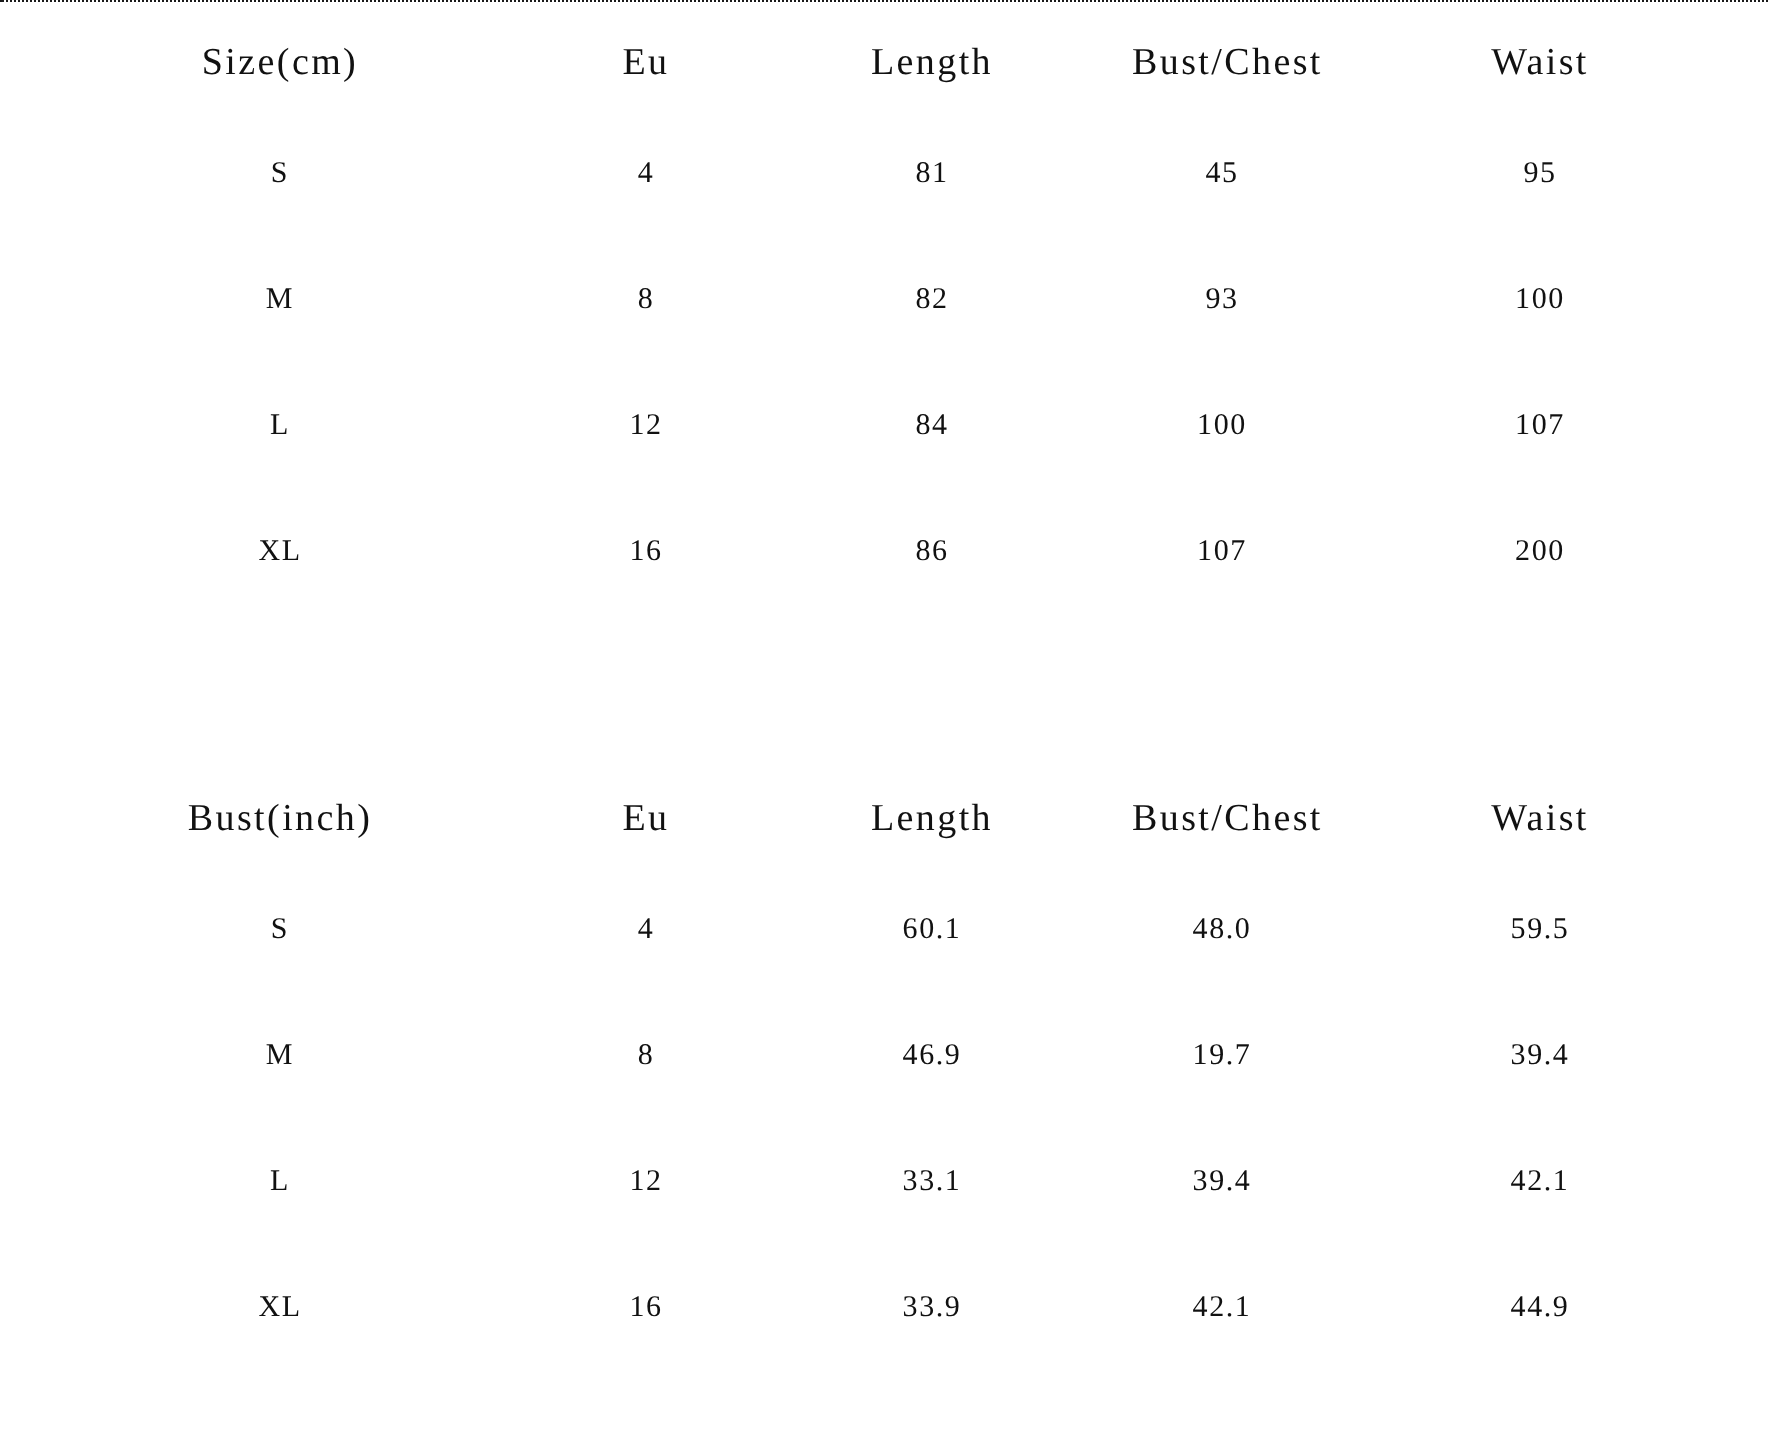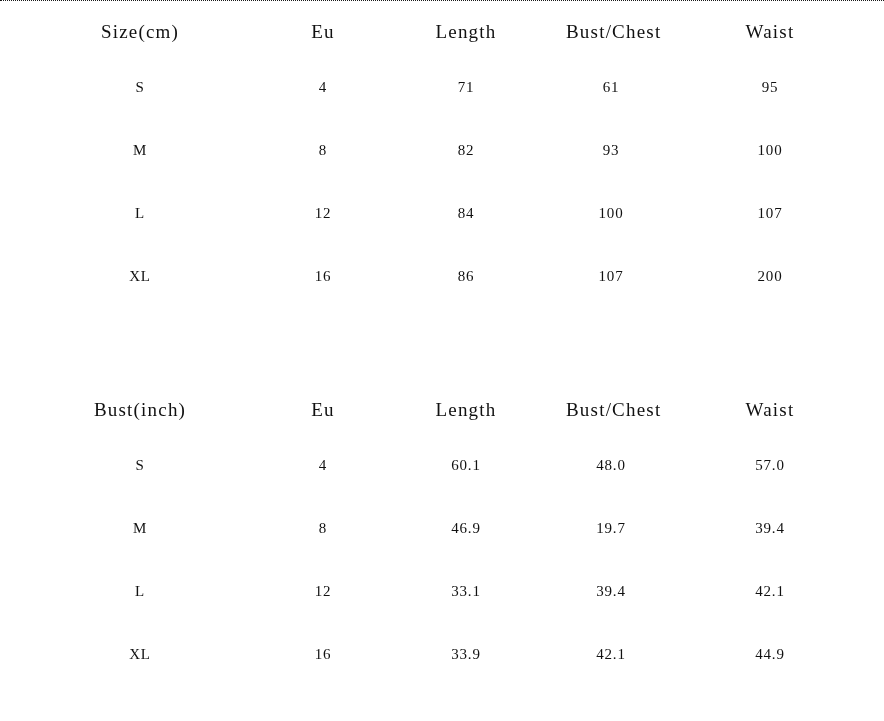--- a/index.html
+++ b/index.html
@@ -102,22 +102,22 @@
         <th>Eu</th>
         <th>Length</th>
         <th>Bust/Chest</th>
         <th>Waist</th>
       </tr>
     </thead>
     <tbody>
       <tr>
         <td class="cell-size">S</td>
         <td>4</td>
-        <td>71</td>
-        <td>61</td>
+        <td>81</td>
+        <td>45</td>
         <td>95</td>
       </tr>
       <tr>
         <td class="cell-size">M</td>
         <td>8</td>
         <td>82</td>
         <td>93</td>
         <td>100</td>
       </tr>
       <tr>
@@ -153,21 +153,21 @@
         <th>Bust/Chest</th>
         <th>Waist</th>
       </tr>
     </thead>
     <tbody>
       <tr>
         <td class="cell-size">S</td>
         <td>4</td>
         <td>60.1</td>
         <td>48.0</td>
-        <td>57.0</td>
+        <td>59.5</td>
       </tr>
       <tr>
         <td class="cell-size">M</td>
         <td>8</td>
         <td>46.9</td>
         <td>19.7</td>
         <td>39.4</td>
       </tr>
       <tr>
         <td class="cell-size">L</td>

